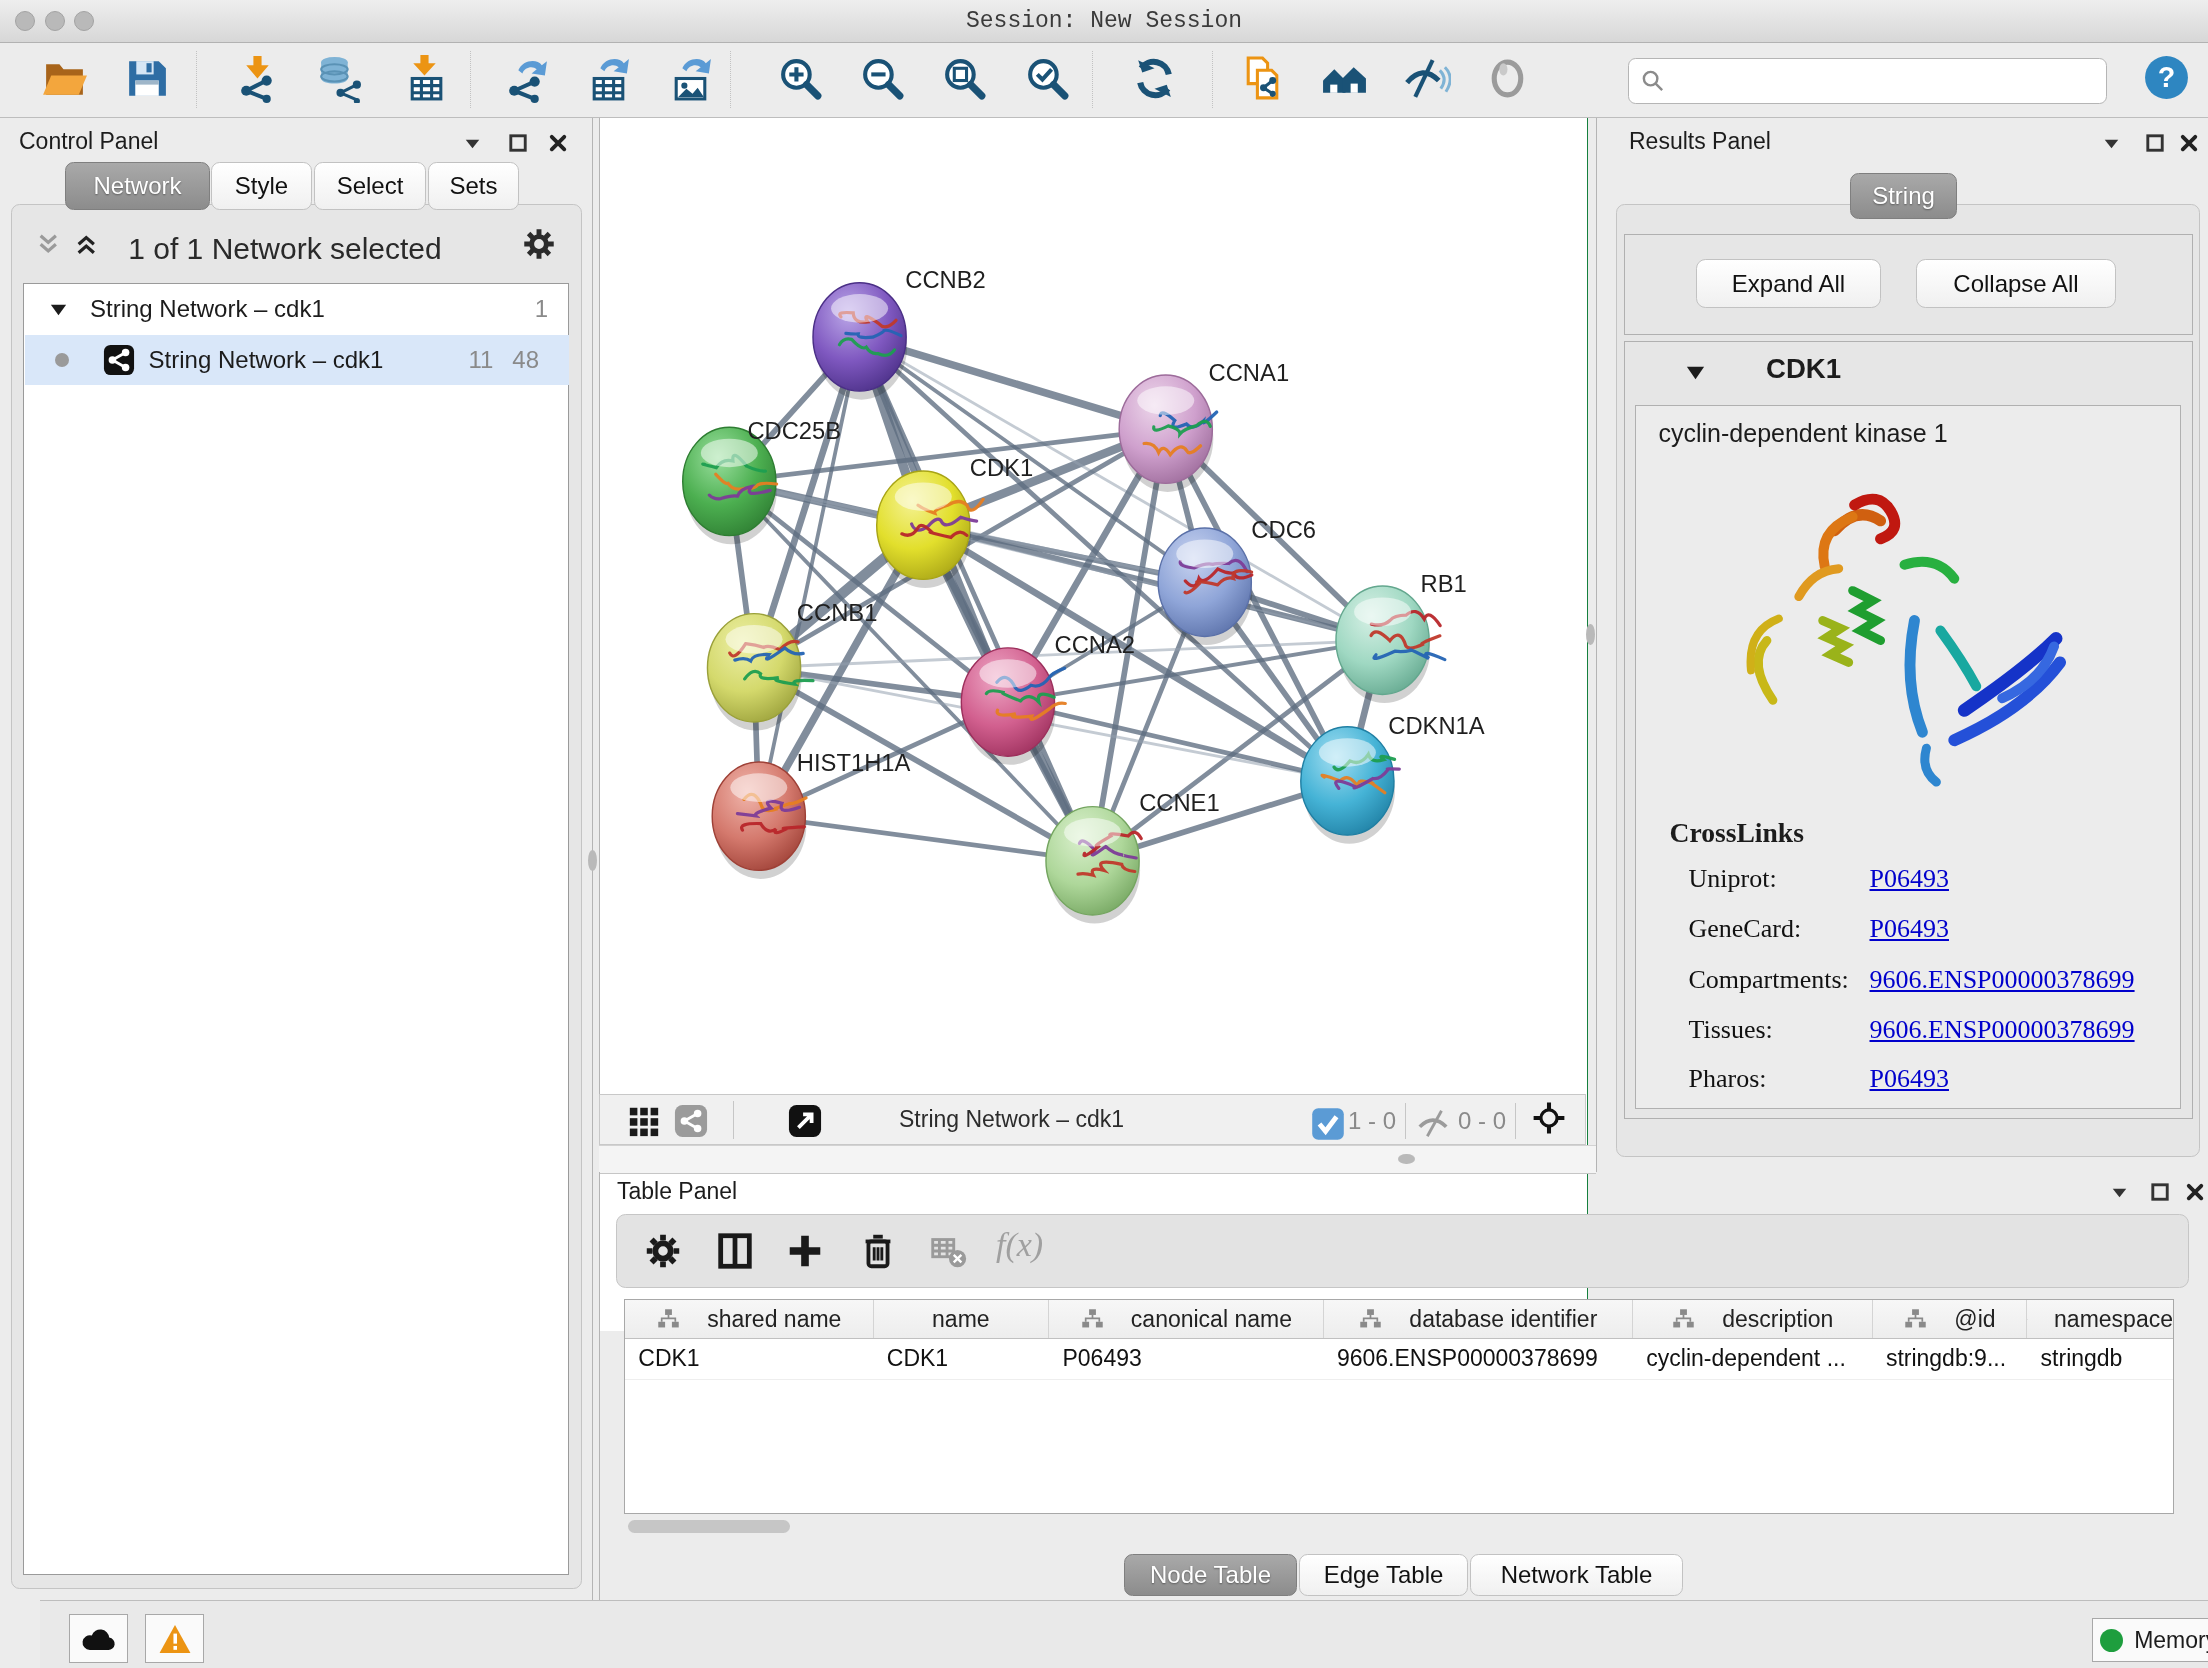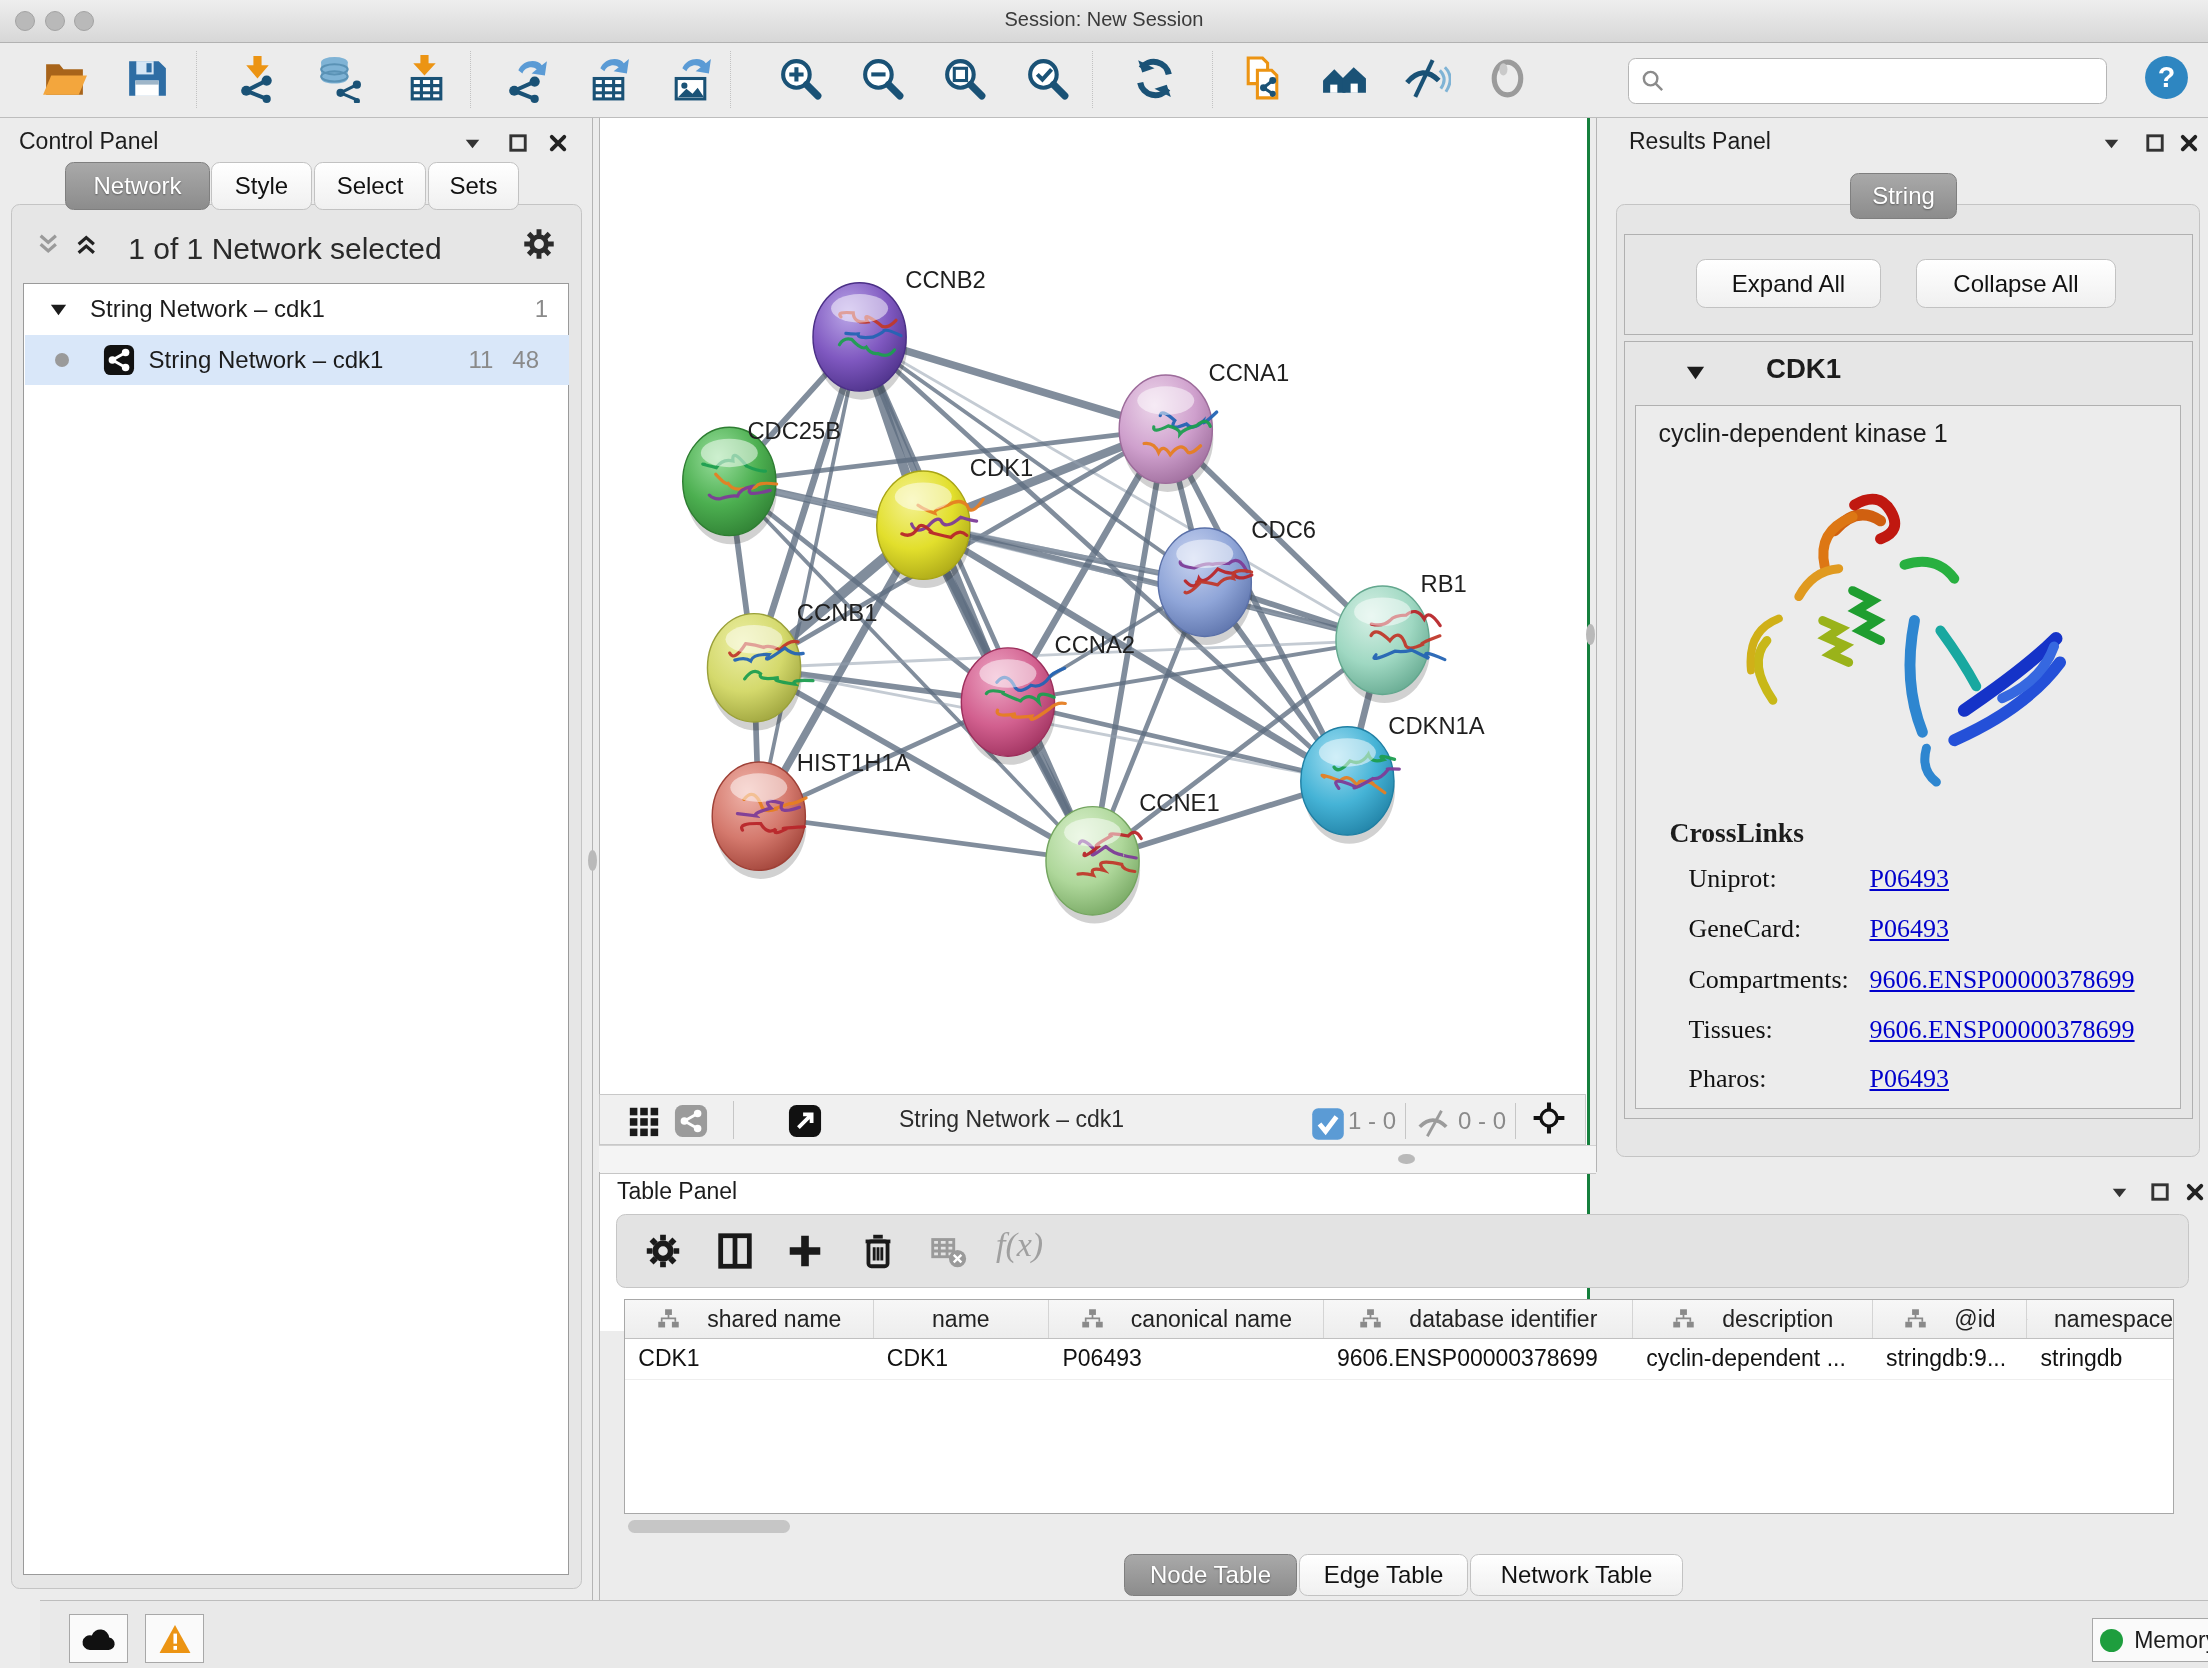--- a/index.html
+++ b/index.html
@@ -4,21 +4,21 @@
 <style>
   html,body{margin:0;padding:0;background:#555;}
   #app{position:relative;width:2208px;height:1668px;background:#ececec;overflow:hidden;
        font-family:"Liberation Sans",sans-serif;color:#1c1c1c;}
   .abs{position:absolute;}
   
   .titlebar{left:0;top:0;width:2208px;height:42px;background:linear-gradient(#eee,#d7d7d7);
             border-bottom:1px solid #b2b2b2;}
   .tlight{position:absolute;top:11.4px;width:18px;height:18px;border-radius:50%;
           background:#b9b9b9;border:1px solid #a3a3a3;}
-  .wtitle{position:absolute;top:7.6px;left:0;width:100%;text-align:center;font-size:20px;color:#3a3a3a;}
+  .wtitle{position:absolute;top:7.6px;left:0;width:100%;text-align:center;font-size:23px;color:#3a3a3a;font-family:Liberation Mono, monospace;}
   
   .toolbar{left:0;top:43px;width:2208px;height:74px;background:#ececec;border-bottom:1px solid #bdbdbd;}
   .tbi{position:absolute;top:11.4px;width:49px;height:49px;}
   .tbi svg{width:49px;height:49px;}
   .vsep{position:absolute;top:7.6px;height:57px;border-left:1.9px dotted #c2c2c2;}
   .searchbox{position:absolute;left:1628px;top:15px;width:477px;height:44px;background:#fff;
              border:1px solid #b5b5b5;border-radius:7.6px;}
   .searchbox svg{position:absolute;left:11.4px;top:8.6px;width:27px;height:27px;}
   
   .ptitle{font-size:23px;color:#1c1c1c;}
@@ -27,21 +27,21 @@
   .roundbox{position:absolute;background:#e6e6e6;border:1px solid #c4c4c4;border-radius:8.6px;}
   .tabbtn{position:absolute;display:flex;align-items:center;justify-content:center;font-size:24px;
           border:1px solid #c2c2c2;border-radius:8.6px;background:linear-gradient(#ffffff,#f0f0f0);color:#111;box-sizing:border-box;}
   .tabbtn.sel{background:linear-gradient(#a9a9a9,#8c8c8c);color:#fff;border-color:#7f7f7f;
               text-shadow:0 1px 1.9px rgba(0,0,0,.4);}
   .whitebox{position:absolute;background:#fff;border:1px solid #9a9a9a;box-sizing:border-box;}
   .treerow{position:absolute;left:1px;height:50px;display:flex;align-items:center;font-size:24px;}
   .graynum{color:#8a8a8a;font-size:24px;}
   
   #net-wrap{left:599px;top:118px;width:987px;height:1213px;background:#fff;
-            border-left:1px solid #b4b4b4;border-right:3px solid #15803d;}
+            border-left:1px solid #b4b4b4;border-right:1px solid #15803d;}
   .netbar{left:599px;top:1094px;width:987px;height:51px;background:#f0f0f0;
           border:1px solid #c8c8c8;border-width:1px 1px 1px 1px;box-sizing:border-box;}
   .nbi{position:absolute;top:8.6px;width:34px;height:34px;}
   .nbi svg{width:34px;height:34px;}
   .divstrip{left:599px;top:1145px;width:997px;height:27px;background:#f4f4f4;
             border-top:1px solid #d2d2d2;border-bottom:1px solid #c6c6c6;}
   .dot{position:absolute;background:#b9b9b9;border-radius:50%;}
   
   .serif{font-family:"Liberation Serif",serif;}
   .xlabel{font-family:"Liberation Serif",serif;font-size:26px;color:#111;}

